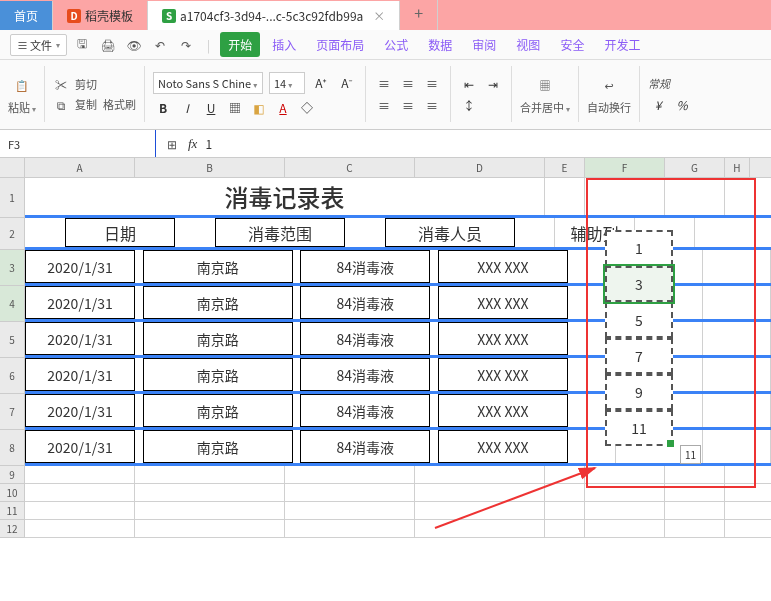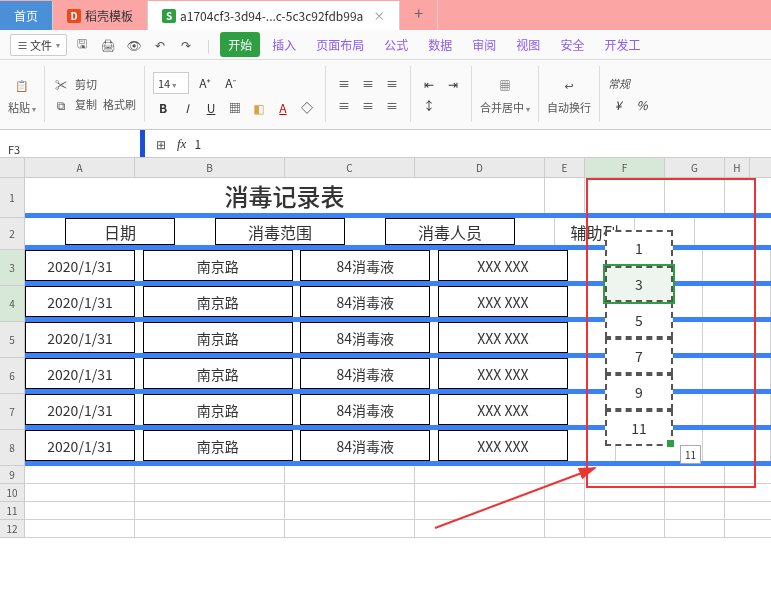--- a/index.html
+++ b/index.html
@@ -34,21 +34,21 @@
 .bigbtn { display: flex; flex-direction: column; align-items: center; gap: 2px; font-size: 11px; color: #555; }
 .bigbtn .bigicon { width: 24px; height: 24px; display: flex; align-items: center; justify-content: center; }
 .fontbox { border: 1px solid #ccc; background: #fff; padding: 2px 4px; font-size: 11px; min-width: 110px; }
 .sizebox { border: 1px solid #ccc; background: #fff; padding: 2px 4px; font-size: 11px; width: 36px; }
 .dropcaret { font-size: 8px; color: #888; margin-left: 2px; }
 .btnrow { display: flex; gap: 4px; }
 .sqbtn { width: 20px; height: 18px; display: flex; align-items: center; justify-content: center; border: 1px solid transparent; }
 
 
 .fbar { display: flex; align-items: center; height: 28px; border-bottom: 1px solid #ccc; }
-.namebox { width: 145px; border-right: 5px solid #1d4ed8; padding: 0 8px; display: flex; align-items: flex-end; font-size: 11px; height: 100%; }
+.namebox { width: 156px; border-right: 1px solid #1d4ed8; padding: 0 8px; display: flex; align-items: center; font-size: 11px; height: 100%; }
 .fbar .fxarea { display: flex; align-items: center; gap: 8px; padding: 0 8px; }
 .fbar .fxlabel { font-style: italic; font-family: serif; font-size: 13px; }
 .fbar .fval { font-size: 12px; }
 
 
 .sheet { position: relative; display: flex; }
 .rownums { display: flex; flex-direction: column; background: #eaeaea; border-right: 1px solid #ccc; }
 .rownums .corner { height: 20px; border-bottom: 1px solid #ccc; background: #eaeaea; }
 .rownums .rn { height: 36px; width: 24px; display: flex; align-items: center; justify-content: center; font-size: 10px; color: #555; border-bottom: 1px solid #ccc; background: #eaeaea; }
 .rownums .rn.r1 { height: 40px; }
@@ -56,21 +56,21 @@
 .rownums .rn.sel { background: #d8e8d8; }
 .rownums .rn.small { height: 18px; }
 .gridwrap { position: relative; flex: 1; }
 .colheads { display: flex; height: 20px; background: #eaeaea; border-bottom: 1px solid #ccc; }
 .ch { border-right: 1px solid #ccc; display: flex; align-items: center; justify-content: center; font-size: 10px; color: #555; background:#eaeaea; }
 .ch.sel { background: #d8e8d8; }
 .cA { width: 110px; } .cB { width: 150px; } .cC { width: 130px; } .cD { width: 130px; }
 .cE { width: 40px; } .cF { width: 80px; } .cG { width: 60px; } .cH { width: 25px; }
 
 .gridrows { position: relative; }
-.gr { display: flex; border-bottom: 5px solid #3b82f6; }
+.gr { display: flex; border-bottom: 3px solid #3b82f6; }
 .gr.r1 { height: 40px; }
 .gr.r2 { height: 32px; }
 .gr.rn { height: 36px; justify-content: space-between; }
 .gr.small { height: 18px; border-bottom: 1px solid #d0d0d0; }
 .cell { border-right: 1px solid #d0d0d0; display: flex; align-items: center; justify-content: center; font-size: 14px; }
 .bigtitle { font-size: 24px; font-weight: 500; }
 .thead { font-size: 16px; }
 .tblcell { border: 1px solid #000 !important; }
 .tblcell.top { border-top: 1.5px solid #000 !important; margin-left: 40px; }
 .tblcell.bot { border-bottom: 1.5px solid #000 !important; }
@@ -149,20 +149,21 @@
           <span class="ricon">⧉</span>
           <span class="rlabel">复制</span>
         </span>
       <span class="rrow">
           <span class="rlabel">格式刷</span>
         </span>
     </div>
   </div>
   <div class="rgroup">
     <div class="rrow">
+      <span class="fontbox"><span>Noto Sans S Chine</span><span class="dropcaret">▾</span></span>
       <span class="sizebox"><span>14</span><span class="dropcaret">▾</span></span>
       <span class="sqbtn">A⁺</span>
       <span class="sqbtn">A⁻</span>
     </div>
     <div class="btnrow">
       <span class="sqbtn">
           <b>B</b>
         </span>
       <span class="sqbtn">
           <i>I</i>

